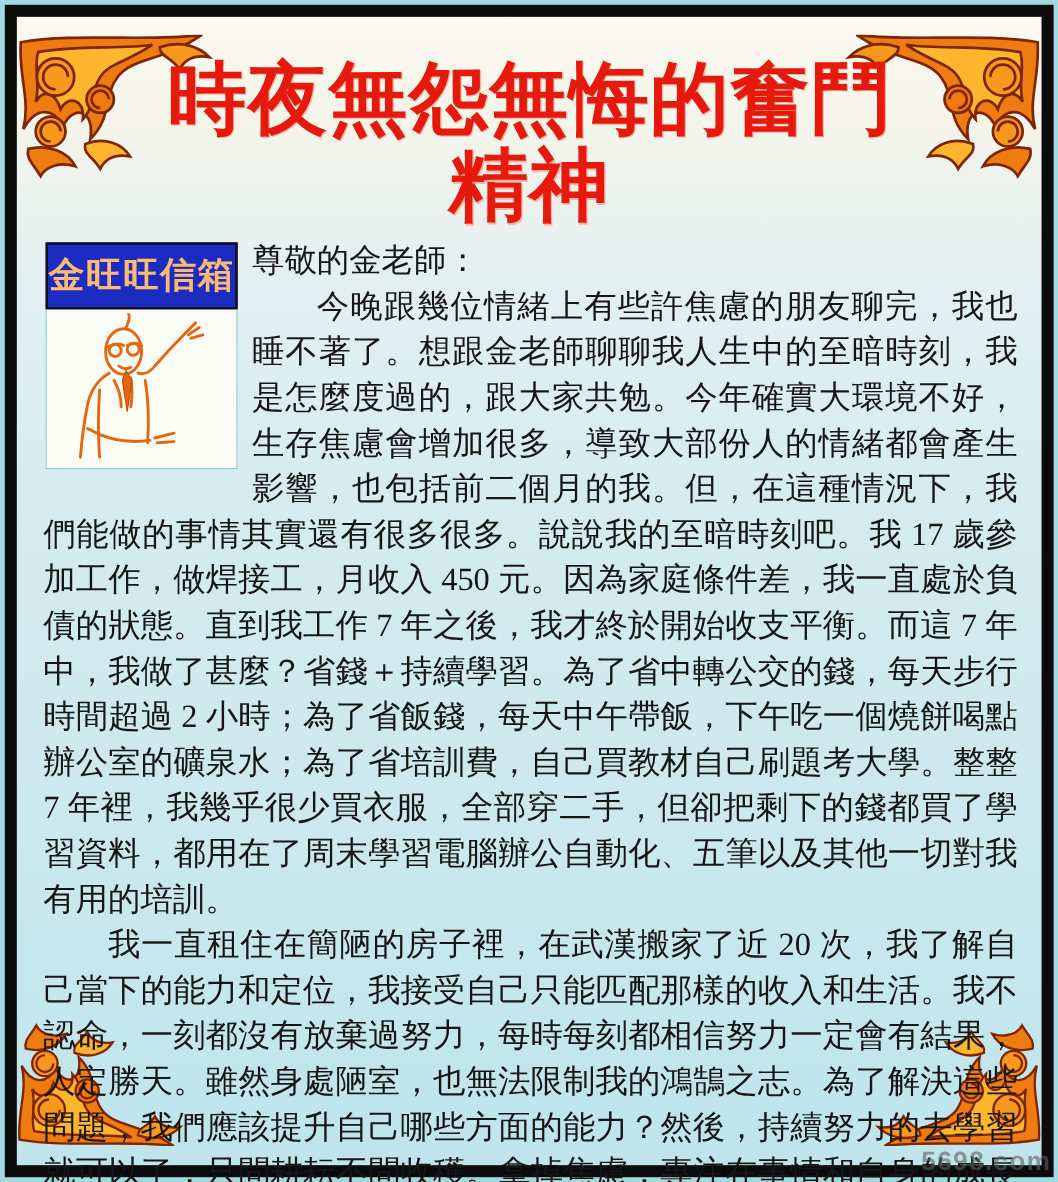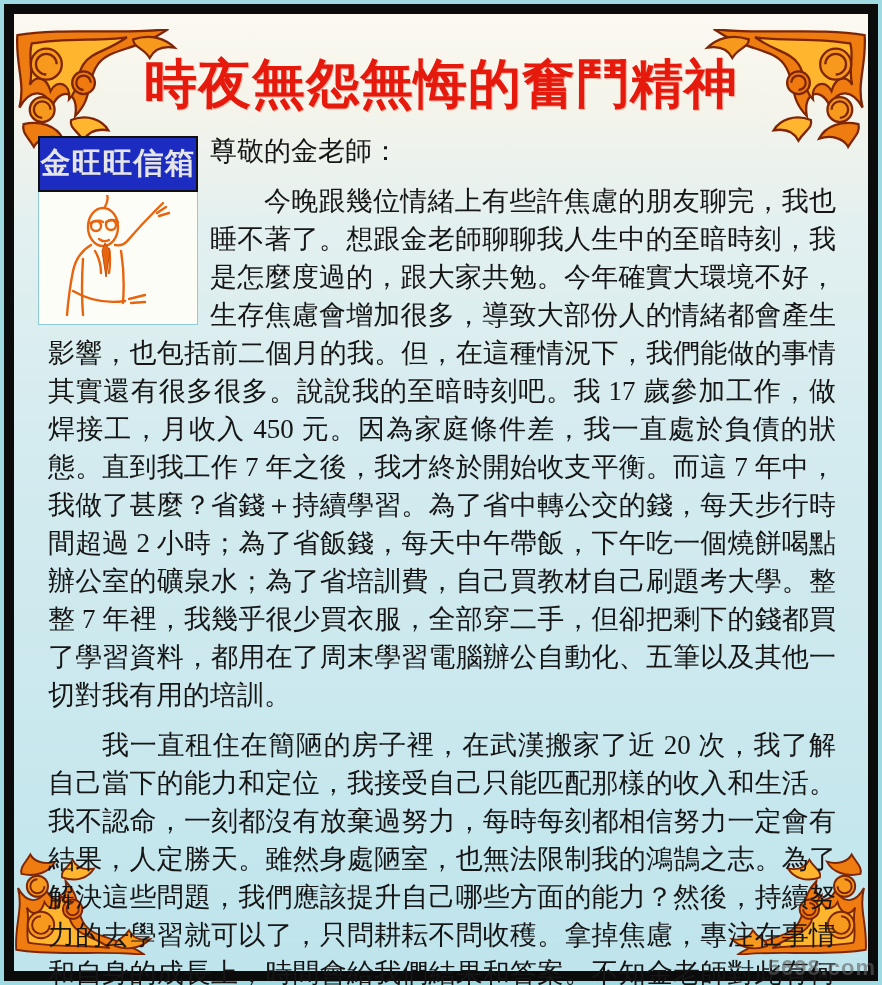--- a/index.html
+++ b/index.html
@@ -15,57 +15,57 @@
     background:linear-gradient(180deg,#fbf9f1 0%,#f5f4ea 9%,#e3f0f0 22%,#d4ebef 45%,#c9e8ee 75%,#bfe4ec 100%);
     box-sizing:border-box;
   }
   .ornament{position:absolute;z-index:1;pointer-events:none;}
   .orn-tl{left:10px;top:29px;}
   .orn-tr{right:10px;top:29px;transform:scaleX(-1);}
   .orn-bl{left:10px;bottom:30px;transform:scaleY(-1);}
   .orn-br{right:10px;bottom:30px;transform:scale(-1,-1);}
   .page-title{
     text-align:center;
-    font-size:53px;font-weight:bold;
+    font-size:66px;font-weight:bold;
     color:#e6190d;
     letter-spacing:1px;
     margin:34px 120px 6px 120px;
     line-height:72px;
     text-shadow:1px 1px 0 #f8b5a6;
     position:relative;z-index:2;
     font-family:"Liberation Serif","DejaVu Serif",serif;
   }
   .content{
     position:relative;z-index:2;
     margin:2px 16px 0 18px;
     color:#161616;
   }
   .mailbox{
     float:left;width:160px;margin:4px 12px 6px 2px;
   }
   .mailbox-header{
     background:#1c2cc0;
     border:2px solid #101010;
-    color:#e5e5e5;
+    color:#fdba74;
     font-weight:bold;
     font-size:30px;
     text-align:center;
     padding:5px 0 6px 0;
     letter-spacing:1px;
     font-family:"Liberation Sans","DejaVu Sans",sans-serif;
   }
   .mailbox-art{
     border:1px solid #8fcdd6;
     border-top:none;
     background:#fdfdf8;
     height:132px;
     display:flex;align-items:center;justify-content:center;
   }
   .letter-body{font-size:27px;line-height:38px;text-align:justify;}
-  .letter-body p{margin:12px;text-indent:2em;}
+  .letter-body p{margin:0;text-indent:2em;}
   .letter-body p.salutation{text-indent:0;}
   .watermark{
     position:absolute;right:6px;bottom:4px;z-index:3;
     font-family:"Liberation Sans","DejaVu Sans",sans-serif;
     font-weight:bold;font-size:22px;
     color:rgba(95,95,95,0.6);
     letter-spacing:1px;
     margin-top:36px;
   }
 </style>

